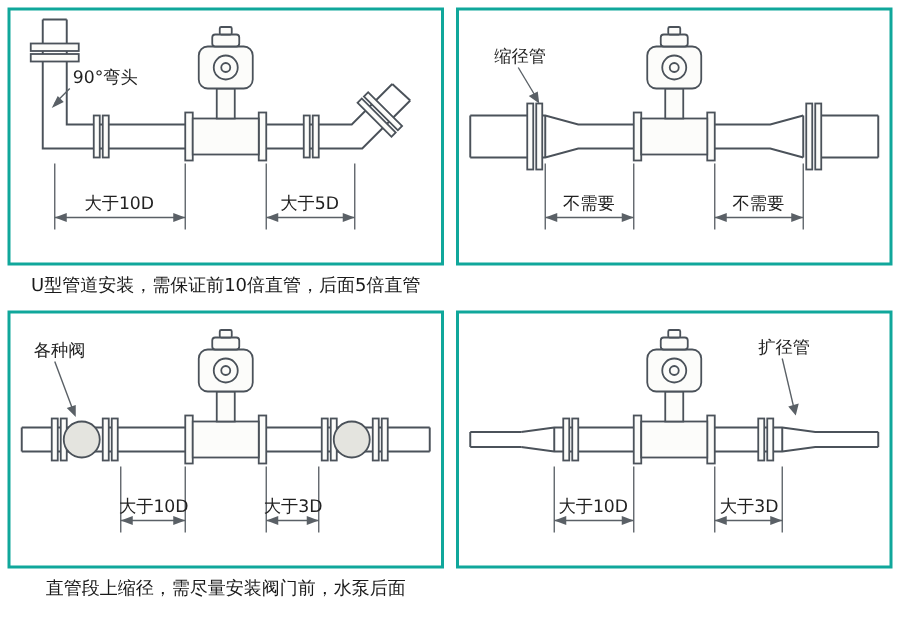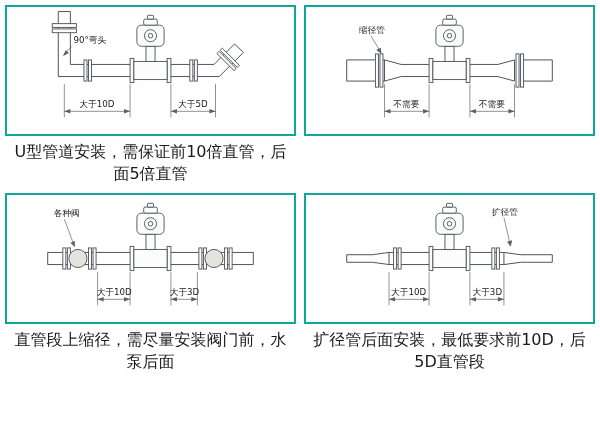--- a/index.html
+++ b/index.html
@@ -1,22 +1,22 @@
 <!DOCTYPE html>
 <html><head>
 <meta charset="utf-8">
 <style>
   * { margin:0; padding:0; box-sizing:border-box; }
   html,body { width:600px; height:429px; background:#ffffff; font-family:"DejaVu Sans","Liberation Sans",sans-serif; }
   .page { width:600px; height:429px; padding:5px 5px 0 5px; background:#ffffff; }
   .grid { display:grid; grid-template-columns:291px 291px; column-gap:8px; }
   .cell { display:flex; flex-direction:column; }
-  .panel-box { border:2px solid #10a79b; background:#ffffff; height:131px; overflow:hidden; }
+  .panel-box { border:2px solid #10a79b; background:#ffffff; height:172px; overflow:hidden; }
   .panel-box svg { display:block; width:100%; height:100%; }
-  .caption { text-align:center; font-size:16px; color:#1a1a1a; line-height:1.35; margin:5px 2px 9px 2px; }
+  .caption { text-align:center; font-size:12px; color:#1a1a1a; line-height:1.35; margin:5px 2px 9px 2px; }
   .ln  { fill:none; stroke:#4b525a; stroke-width:1.3; }
   .fl  { fill:#fcfcfa; stroke:#4b525a; stroke-width:1.2; }
   .vl  { fill:#e4e4df; stroke:#4b525a; stroke-width:1.2; }
   .dim { stroke:#5a6066; stroke-width:0.9; fill:none; }
   .arr { fill:#5a6066; stroke:none; }
   svg text { font-size:11.5px; fill:#222222; font-family:"DejaVu Sans","Liberation Sans",sans-serif; }
 </style>
 </head>
 <body>
 
@@ -260,19 +260,16 @@
           <g>
             <line class="dim" x1="169" y1="102" x2="169" y2="146"></line>
             <line class="dim" x1="214" y1="102" x2="214" y2="146"></line>
             <line class="dim" x1="169" y1="138" x2="214" y2="138"></line>
             <polygon class="arr" points="169,138 177,135 177,141"></polygon>
             <polygon class="arr" points="214,138 206,135 206,141"></polygon>
             <text x="192" y="132" text-anchor="middle">大于3D</text>
           </g>
         </svg>
       </div>
-      <div class="caption">
-        <div>扩径管后面安装，最低要求前10D，后5D直管段</div>
-      </div>
     </div>
 
   </div>
 </div>
 
 </body></html>

